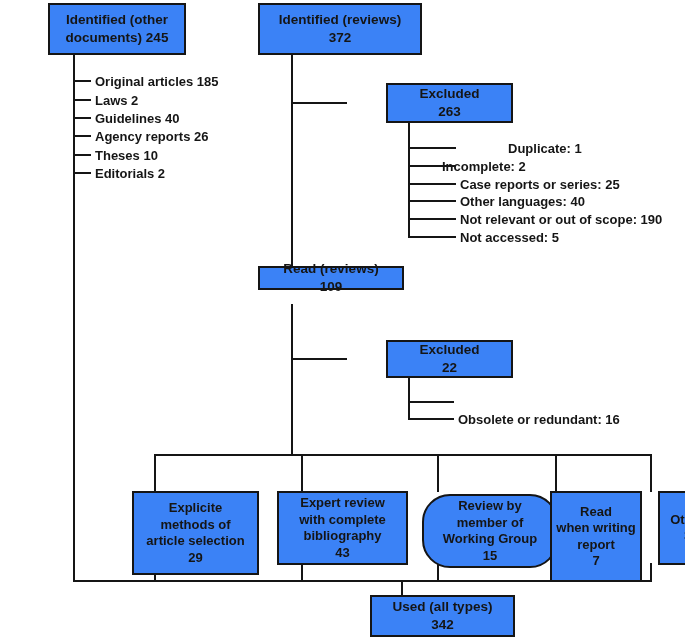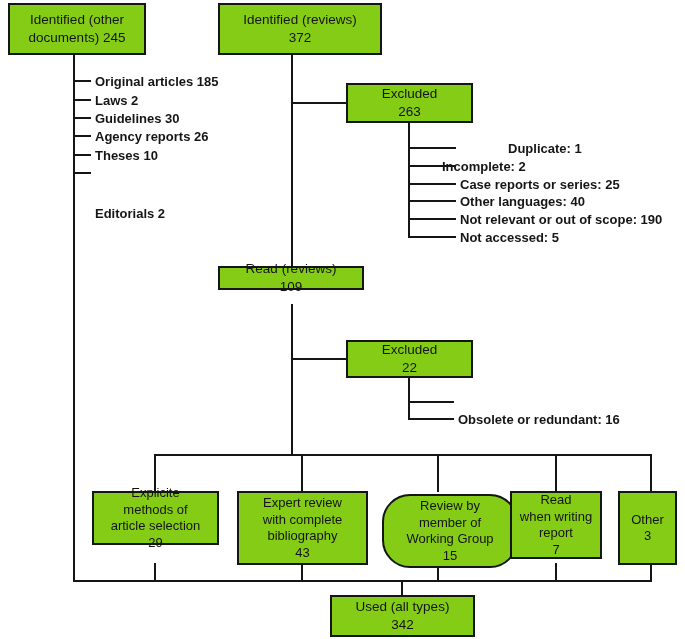--- a/index.html
+++ b/index.html
@@ -9,29 +9,30 @@
     width: 685px;
     height: 639px;
     background: #ffffff;
     font-family: "Liberation Sans", sans-serif;
     color: #151515;
     overflow: hidden;
   }
   .node {
     position: absolute;
     border: 2.5px solid #151515;
-    background: #84cc16;
+    background: #3b82f6;
     display: flex;
     align-items: center;
     justify-content: center;
     text-align: center;
-    font-weight: 400;
+    font-weight: 700;
     font-size: 13.5px;
     line-height: 18px;
     white-space: pre;
+    margin-left: 40px;
   }
   .node.sm {
     font-size: 13px;
     line-height: 16.5px;
   }
   .ln {
     position: absolute;
     background: #151515;
   }
   .li {
@@ -94,48 +95,48 @@
 documents) 245</div>
   <div class="node" style="left:218px; top:3px;   width:164px; height:52px;">Identified (reviews)
 372</div>
   <div class="node" style="left:346px; top:83px;  width:127px; height:40px;">Excluded
 263</div>
   <div class="node" style="left:218px; top:266px; width:146px; height:24px;">Read (reviews)
 109</div>
   <div class="node" style="left:346px; top:340px; width:127px; height:38px;">Excluded
 22</div>
 
-  <div class="node sm" style="left:92px;  top:491px; width:127px; height:54px;text-align:center;">Explicite
+  <div class="node sm" style="left:92px;  top:491px; width:127px; height:84px;text-align:center;">Explicite
 methods of
 article selection
 29</div>
   <div class="node sm" style="left:237px; top:491px; width:131px; height:74px;">Expert review
 with complete
 bibliography
 43</div>
   <div class="node sm" style="left:382px; top:494px; width:136px; height:74px;border-radius:28px;">Review by
 member of
 Working Group
 15</div>
-  <div class="node sm" style="left:510px; top:491px; width:92px;  height:68px;">Read
+  <div class="node sm" style="left:510px; top:491px; width:92px;  height:91px;">Read
 when writing
 report
 7</div>
   <div class="node sm" style="left:618px; top:491px; width:59px;  height:74px;">Other
 3</div>
 
   <div class="node" style="left:330px; top:595px; width:145px; height:42px;">Used (all types)
 342</div>
 
   <div class="li" style="left:95px; top:81px;">Original articles 185</div>
   <div class="li" style="left:95px; top:100px;">Laws 2</div>
-  <div class="li" style="left:95px; top:118px;">Guidelines 30</div>
+  <div class="li" style="left:95px; top:118px;">Guidelines 40</div>
   <div class="li" style="left:95px; top:136px;">Agency reports 26</div>
   <div class="li" style="left:95px; top:155px;">Theses 10</div>
-  <div class="li" style="left:95px; top:173px;margin-top:40px;">Editorials 2</div>
+  <div class="li" style="left:95px; top:173px;">Editorials 2</div>
 
   <div class="li" style="left:460px; top:148px;padding-left:48px;">Duplicate: 1</div>
   <div class="li" style="left:442px; top:166px;">Incomplete: 2</div>
   <div class="li" style="left:460px; top:184px;">Case reports or series: 25</div>
   <div class="li" style="left:460px; top:201px;">Other languages: 40</div>
   <div class="li" style="left:460px; top:219px;">Not relevant or out of scope: 190</div>
   <div class="li" style="left:460px; top:237px;">Not accessed: 5</div>
 
   <div class="li" style="left:458px; top:419px;">Obsolete or redundant: 16</div>
 

